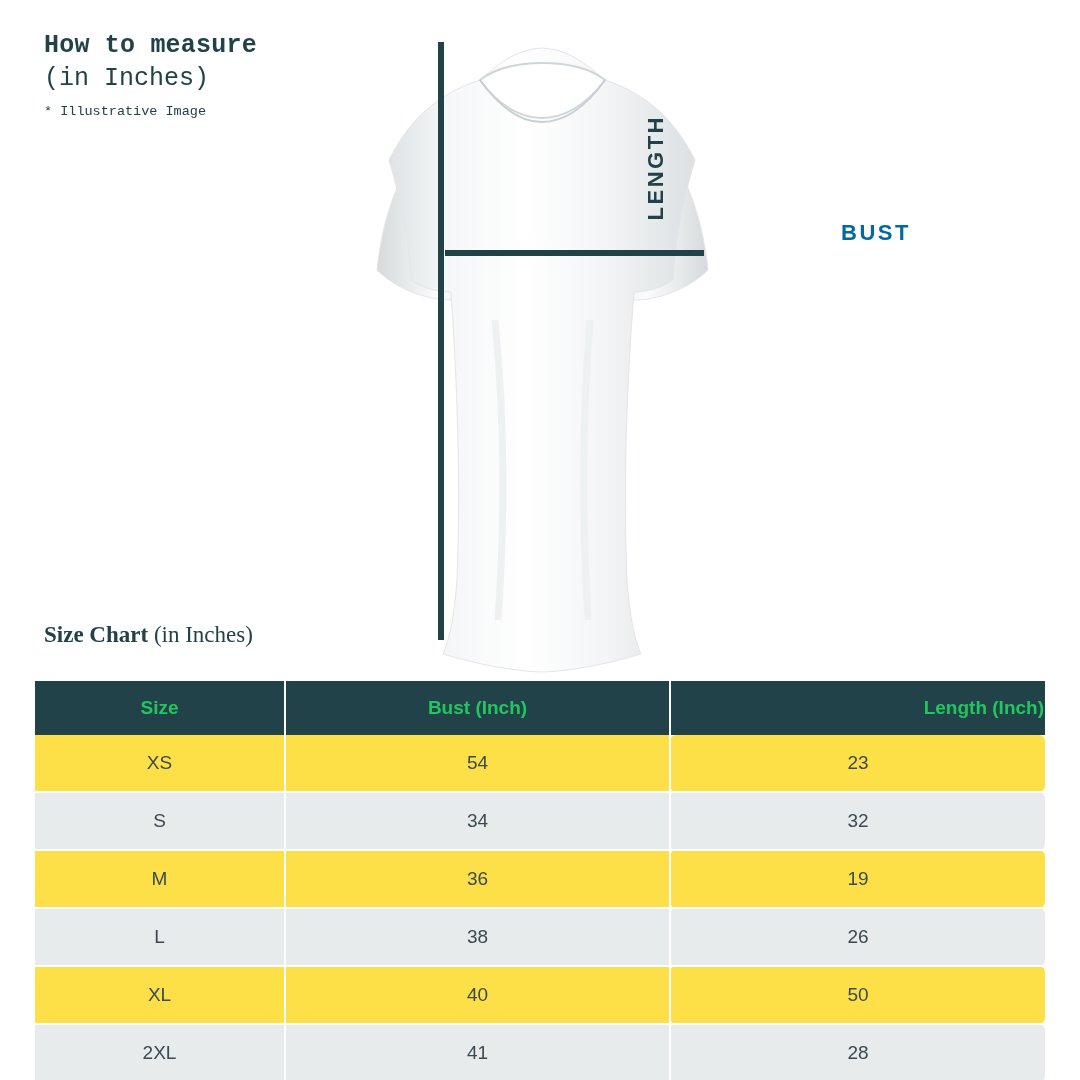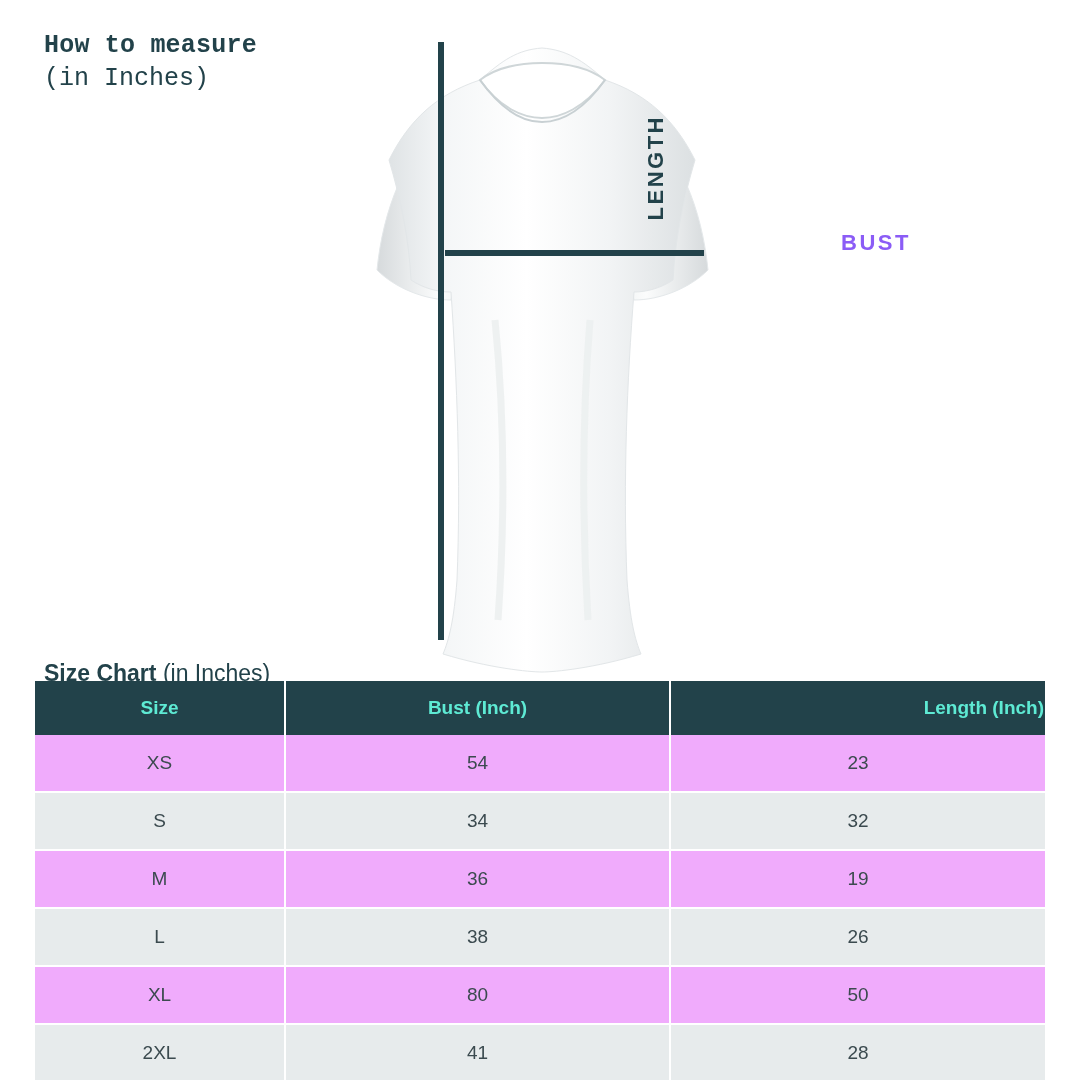--- a/index.html
+++ b/index.html
@@ -67,79 +67,80 @@
     writing-mode: vertical-rl;
     transform: rotate(180deg);
   }
   .label-bust {
     position: absolute;
     left: 586px;
     top: 200px;
     font-size: 22px;
     font-weight: bold;
     letter-spacing: 2.5px;
-    color: #8b5cf6;
-    margin-top: 10px;
+    color: #0369a1;
   }
 
   
   .chart-heading {
     position: absolute;
     left: 44px;
-    top: 660px;
+    top: 622px;
     font-size: 23px;
     color: #22424a;
+    font-family: Liberation Serif, serif;
   }
   .chart-heading .strong {
     font-weight: bold;
   }
   .chart-heading .light {
     font-weight: normal;
   }
 
   
   .size-table {
     position: absolute;
     left: 35px;
     top: 681px;
     width: 1010px;
     border-collapse: collapse;
     table-layout: fixed;
   }
   .size-table th {
     background: #22424a;
-    color: #5eead4;
+    color: #22c55e;
     font-size: 19px;
     font-weight: bold;
     height: 52px;
     text-align: center;
     border-right: 2px solid #ffffff;
   }
   .size-table th:last-child { border-right: none; text-align: right; }
   .size-table td {
     height: 54px;
     text-align: center;
     font-size: 19px;
     color: #3b4a4f;
     border-right: 2px solid #ffffff;
     border-bottom: 2px solid #ffffff;
   }
-  .size-table td:last-child { border-right: none; }
-  .size-table tr.odd td { background: #f0abfc; }
+  .size-table td:last-child { border-right: none; border-radius: 6px; }
+  .size-table tr.odd td { background: #fde047; }
   .size-table tr.even td { background: #e7ebec; }
   .size-table col.c1 { width: 250px; }
   .size-table col.c2 { width: 385px; }
   .size-table col.c3 { width: 375px; }
 </style>
 </head>
 <body>
 
 <div class="header">
   <div class="title">How to measure</div>
   <div class="subtitle">(in Inches)</div>
+  <div class="note">* Illustrative Image</div>
 </div>
 
 <div class="shirt-wrap">
   <svg width="575" height="660" viewBox="0 0 575 660">
     <defs>
       <linearGradient id="bodyGrad" x1="0" y1="0" x2="1" y2="0">
         <stop offset="0%" stop-color="#dfe3e5"></stop>
         <stop offset="18%" stop-color="#f4f6f7"></stop>
         <stop offset="45%" stop-color="#ffffff"></stop>
         <stop offset="72%" stop-color="#f2f4f5"></stop>
@@ -228,21 +229,21 @@
       <td>36</td>
       <td>19</td>
     </tr>
     <tr class="even">
       <td>L</td>
       <td>38</td>
       <td>26</td>
     </tr>
     <tr class="odd">
       <td>XL</td>
-      <td>80</td>
+      <td>40</td>
       <td>50</td>
     </tr>
     <tr class="even">
       <td>2XL</td>
       <td>41</td>
       <td>28</td>
     </tr>
   </tbody>
 </table>
 

